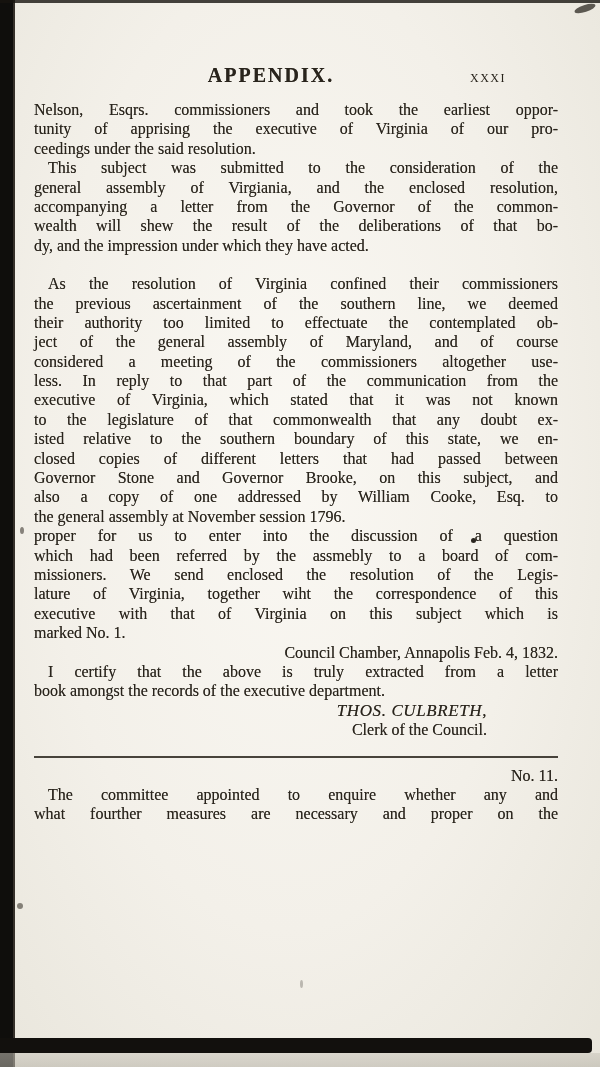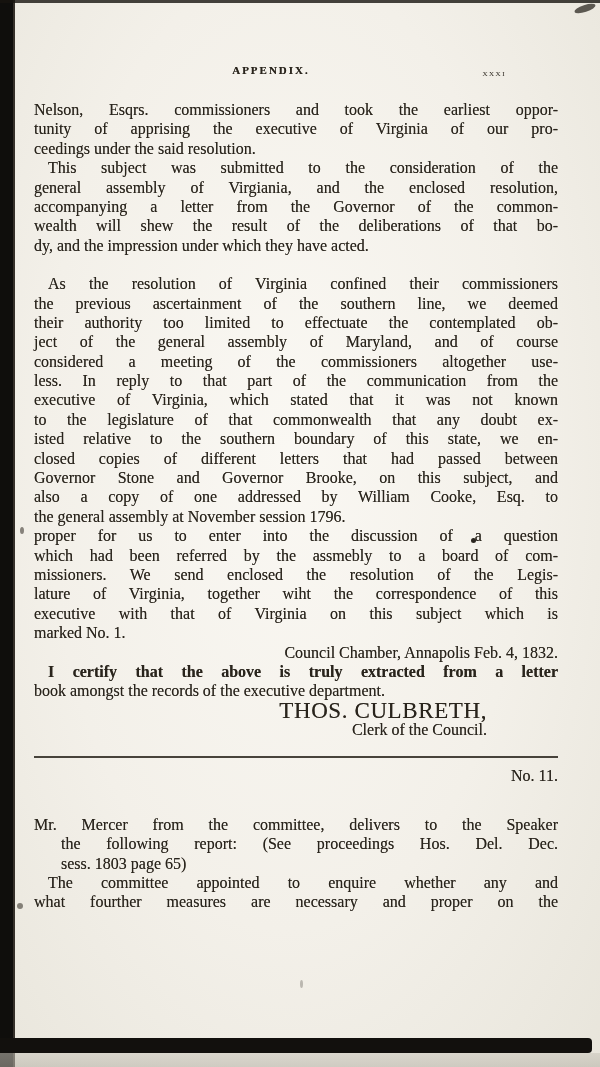--- a/index.html
+++ b/index.html
@@ -16,36 +16,36 @@
   
   .edge-left{position:absolute;left:0;top:0;width:13px;height:100%;background:#0f0e0c;border-right:2px solid #35302a;}
   .edge-top{position:absolute;left:0;top:0;width:100%;height:3px;background:#16140f;opacity:.8;}
   .edge-bottom{position:absolute;left:0;bottom:14px;width:592px;height:15px;background:#12100d;border-radius:0 4px 4px 0;}
   .edge-bottom-shadow{position:absolute;left:0;bottom:0;width:100%;height:14px;background:linear-gradient(#c9c5ba,#b5b1a6);opacity:.55;}
   .corner-smudge{position:absolute;right:4px;top:5px;width:22px;height:7px;background:#2c2821;border-radius:50%;transform:rotate(-18deg);opacity:.75;}
   .speck{position:absolute;background:rgba(45,40,32,.55);border-radius:50%;}
 
   
   .header{position:absolute;left:34px;top:64px;width:524px;height:26px;}
-  .title{position:absolute;left:0;right:50px;text-align:center;font-weight:bold;font-size:11px;letter-spacing:2px;
+  .title{position:absolute;left:0;right:50px;text-align:center;font-weight:bold;font-size:20px;letter-spacing:2px;
          text-shadow:0 0 .5px rgba(41,36,28,.7);}
-  .pagenum{position:absolute;right:52px;top:3px;font-variant:small-caps;font-size:10px;letter-spacing:1.5px;}
+  .pagenum{position:absolute;right:52px;top:3px;font-variant:small-caps;font-size:17px;letter-spacing:1.5px;}
 
   
   .body{position:absolute;left:34px;top:100px;width:524px;}
   .block{margin:0;}
   .line{
     font-size:16px;line-height:19.4px;height:19.4px;
     text-shadow:0 0 .5px rgba(41,36,28,.6);
     white-space:normal;overflow:visible;
   }
   .just{text-align:justify;text-align-last:justify;}
   .center{text-align:right;}
   .right{text-align:right;}
-  .sig-name{font-size:23px;letter-spacing:.6px;}
+  .sig-name{font-size:17px;letter-spacing:.6px;font-style:italic;}
   .rule{height:2px;background:var(--ink);opacity:.85;width:100%;}
   .ink-dot{position:absolute;left:471px;top:538px;width:5px;height:5px;border-radius:50%;background:#2a261f;}
 </style>
 </head>
 <body>
 
 <div class="scan">
 
   <div class="edge-left"></div>
   <div class="edge-top"></div>
@@ -95,35 +95,30 @@
         <div class="line just">which had been referred by the assmebly to a board of com-</div>
         <div class="line just">missioners.  We send enclosed the resolution of the Legis-</div>
         <div class="line just">lature of Virginia, together wiht the correspondence of this</div>
         <div class="line just">executive with that of Virginia on this subject which is</div>
         <div class="line">marked No. 1.</div>
       </div>
       <div class="block">
         <div class="line center" style="padding-left: 30px;">Council Chamber, Annapolis Feb. 4, 1832.</div>
       </div>
       <div class="block">
-        <div class="line just" style="text-indent: 14px; font-weight: bold;">I certify that the above is truly extracted from a letter</div>
+        <div class="line just" style="text-indent: 14px;">I certify that the above is truly extracted from a letter</div>
         <div class="line">book amongst the records of the executive department.</div>
       </div>
       <div class="block">
         <div class="line right sig-name" style="padding-right: 71px;">THOS. CULBRETH,</div>
         <div class="line right" style="padding-right: 71px;">Clerk of the Council.</div>
       </div>
       <div class="rule" style="margin-top: 16px;"></div>
       <div class="block" style="margin-top: 8px;">
         <div class="line center">No. 11.</div>
       </div>
-      <div class="block" style="margin-top: 30px;">
-        <div class="line just">Mr. Mercer from the committee, delivers to the Speaker</div>
-        <div class="line just" style="padding-left: 27px;">the following report:  (See proceedings Hos. Del. Dec.</div>
-        <div class="line" style="padding-left: 27px;">sess. 1803 page 65)</div>
-      </div>
       <div class="block">
         <div class="line just" style="text-indent: 14px;">The committee appointed to enquire whether any and</div>
         <div class="line just">what fourther measures are necessary and proper on the</div>
       </div>
     </div>
 
 </div>
 
 </body></html>

